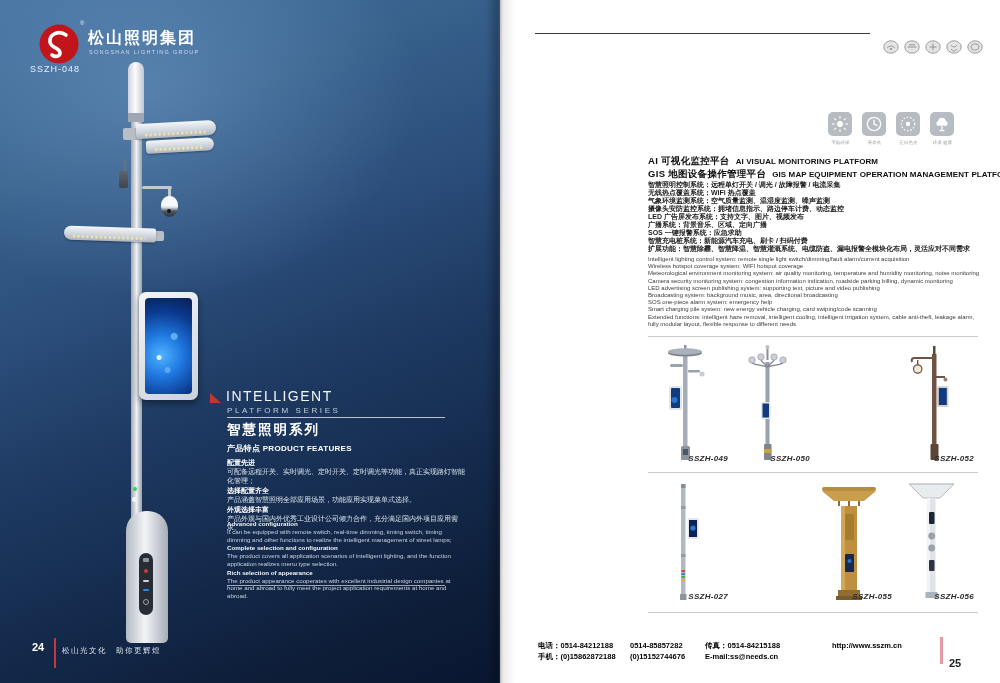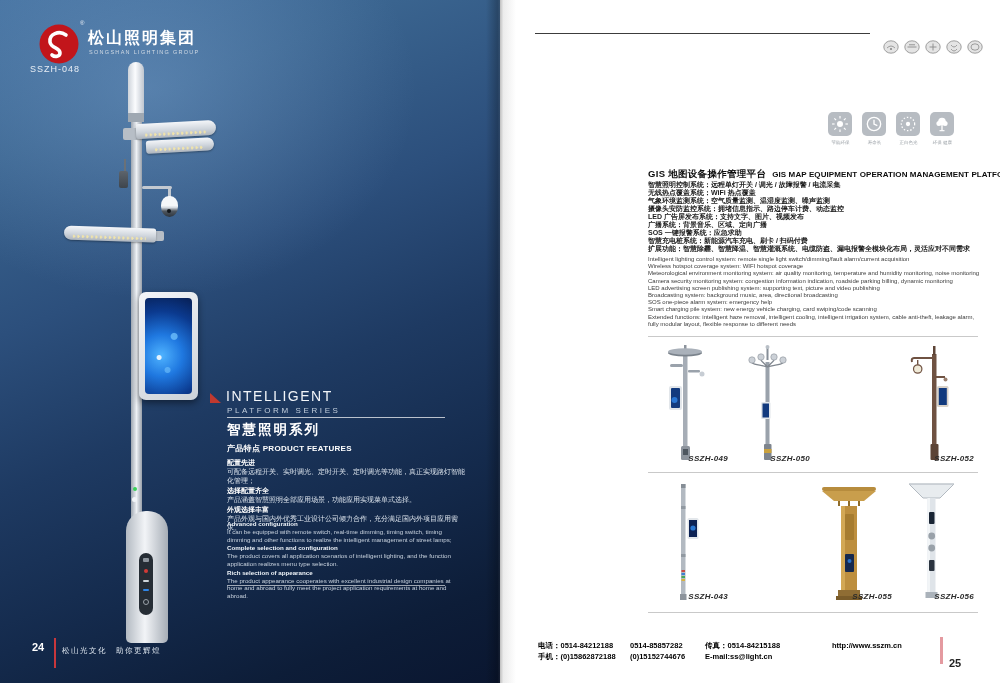--- a/index.html
+++ b/index.html
@@ -273,20 +273,23 @@
               <circle cx="8.3" cy="11.5" r="3" fill="#fff"></circle>
               <circle cx="15.7" cy="11.5" r="3" fill="#fff"></circle>
               <line x1="12" y1="12" x2="12" y2="20" stroke="#fff" stroke-width="1.6"></line>
               <line x1="9" y1="20" x2="15" y2="20" stroke="#fff" stroke-width="1.4"></line>
             </svg>
         </div>
         <div class="b-label">环保 健康</div>
       </div>
     </div>
 
+    <div class="rp-title1">
+      <span class="t-cn">AI 可视化监控平台</span><span class="t-en">AI VISUAL MONITORING PLATFORM</span>
+    </div>
     <div class="rp-title2">
       <span class="t-cn">GIS 地图设备操作管理平台</span><span class="t-en">GIS MAP EQUIPMENT OPERATION MANAGEMENT PLATFORM</span>
     </div>
 
     <div class="sys-cn">
       <div>智慧照明控制系统：远程单灯开关 / 调光 / 故障报警 / 电流采集</div>
       <div>无线热点覆盖系统：WiFi 热点覆盖</div>
       <div>气象环境监测系统：空气质量监测、温湿度监测、噪声监测</div>
       <div>摄像头安防监控系统：拥堵信息指示、路边停车计费、动态监控</div>
       <div>LED 广告屏发布系统：支持文字、图片、视频发布</div>
@@ -370,21 +373,21 @@
           <rect x="31" y="76" width="4.5" height="3" fill="#9199a1"></rect>
         <rect x="37.5" y="40" width="11" height="21" rx="1.5" fill="#e3e7eb"></rect>
           <rect x="39" y="42" width="8" height="17" fill="#0c2254"></rect>
         <circle cx="43" cy="50" r="2.6" fill="#2f86e8" opacity=".85"></circle>
         <rect x="31.5" y="92" width="3.5" height="2" fill="#c94b43"></rect>
           <rect x="31.5" y="95" width="3.5" height="2" fill="#3f7fd1"></rect>
           <rect x="31.5" y="98" width="3.5" height="2" fill="#48a85a"></rect>
           <rect x="31.5" y="101" width="3.5" height="2" fill="#d9b13e"></rect>
         <rect x="30" y="116" width="6.5" height="6" fill="#8d949c"></rect>
       </svg>
-      <div class="product-label">SSZH-043</div>
+      <div class="product-label">SSZH-027</div>
     </div>
     <div class="product-cell" style="left:312px;top:476px">
       <svg width="70" height="126" viewBox="0 0 70 126">
         <rect x="8" y="9" width="54" height="4" rx="2" fill="#b78c3d"></rect>
           <polygon points="8,13 62,13 50,23 20,23" fill="#c99e4c"></polygon>
         <rect x="24" y="23" width="2" height="5" fill="#8f6d2c"></rect>
           <rect x="34" y="23" width="2" height="5" fill="#8f6d2c"></rect>
           <rect x="44" y="23" width="2" height="5" fill="#8f6d2c"></rect>
         <rect x="27" y="28" width="16" height="84" fill="#bd8f3f"></rect>
           <rect x="27" y="28" width="4" height="84" fill="#d3a855"></rect>
@@ -411,21 +414,21 @@
       <div class="product-label">SSZH-056</div>
     </div>
 
     <div class="contact">
       <span class="c-item" style="left:38px;top:641px"><span>电话：</span><span>0514-84212188</span></span>
       <span class="c-item" style="left:130px;top:641px"><span>0514-85857282</span></span>
       <span class="c-item" style="left:205px;top:641px"><span>传真：</span><span>0514-84215188</span></span>
       <span class="c-item" style="left:332px;top:641px"><span>http://www.sszm.cn</span></span>
       <span class="c-item" style="left:38px;top:652px"><span>手机：</span><span>(0)15862872188</span></span>
       <span class="c-item" style="left:130px;top:652px"><span>(0)15152744676</span></span>
-      <span class="c-item" style="left:205px;top:652px"><span>E-mail:ss@light.cn</span></span>
+      <span class="c-item" style="left:205px;top:652px"><span>E-mail:ss@needs.cn</span></span>
     </div>
 
     <div class="rp-bar"></div>
     <div class="rp-num">25</div>
   </div>
 
   <div class="spine"></div>
 </div>
 
 </body></html>

